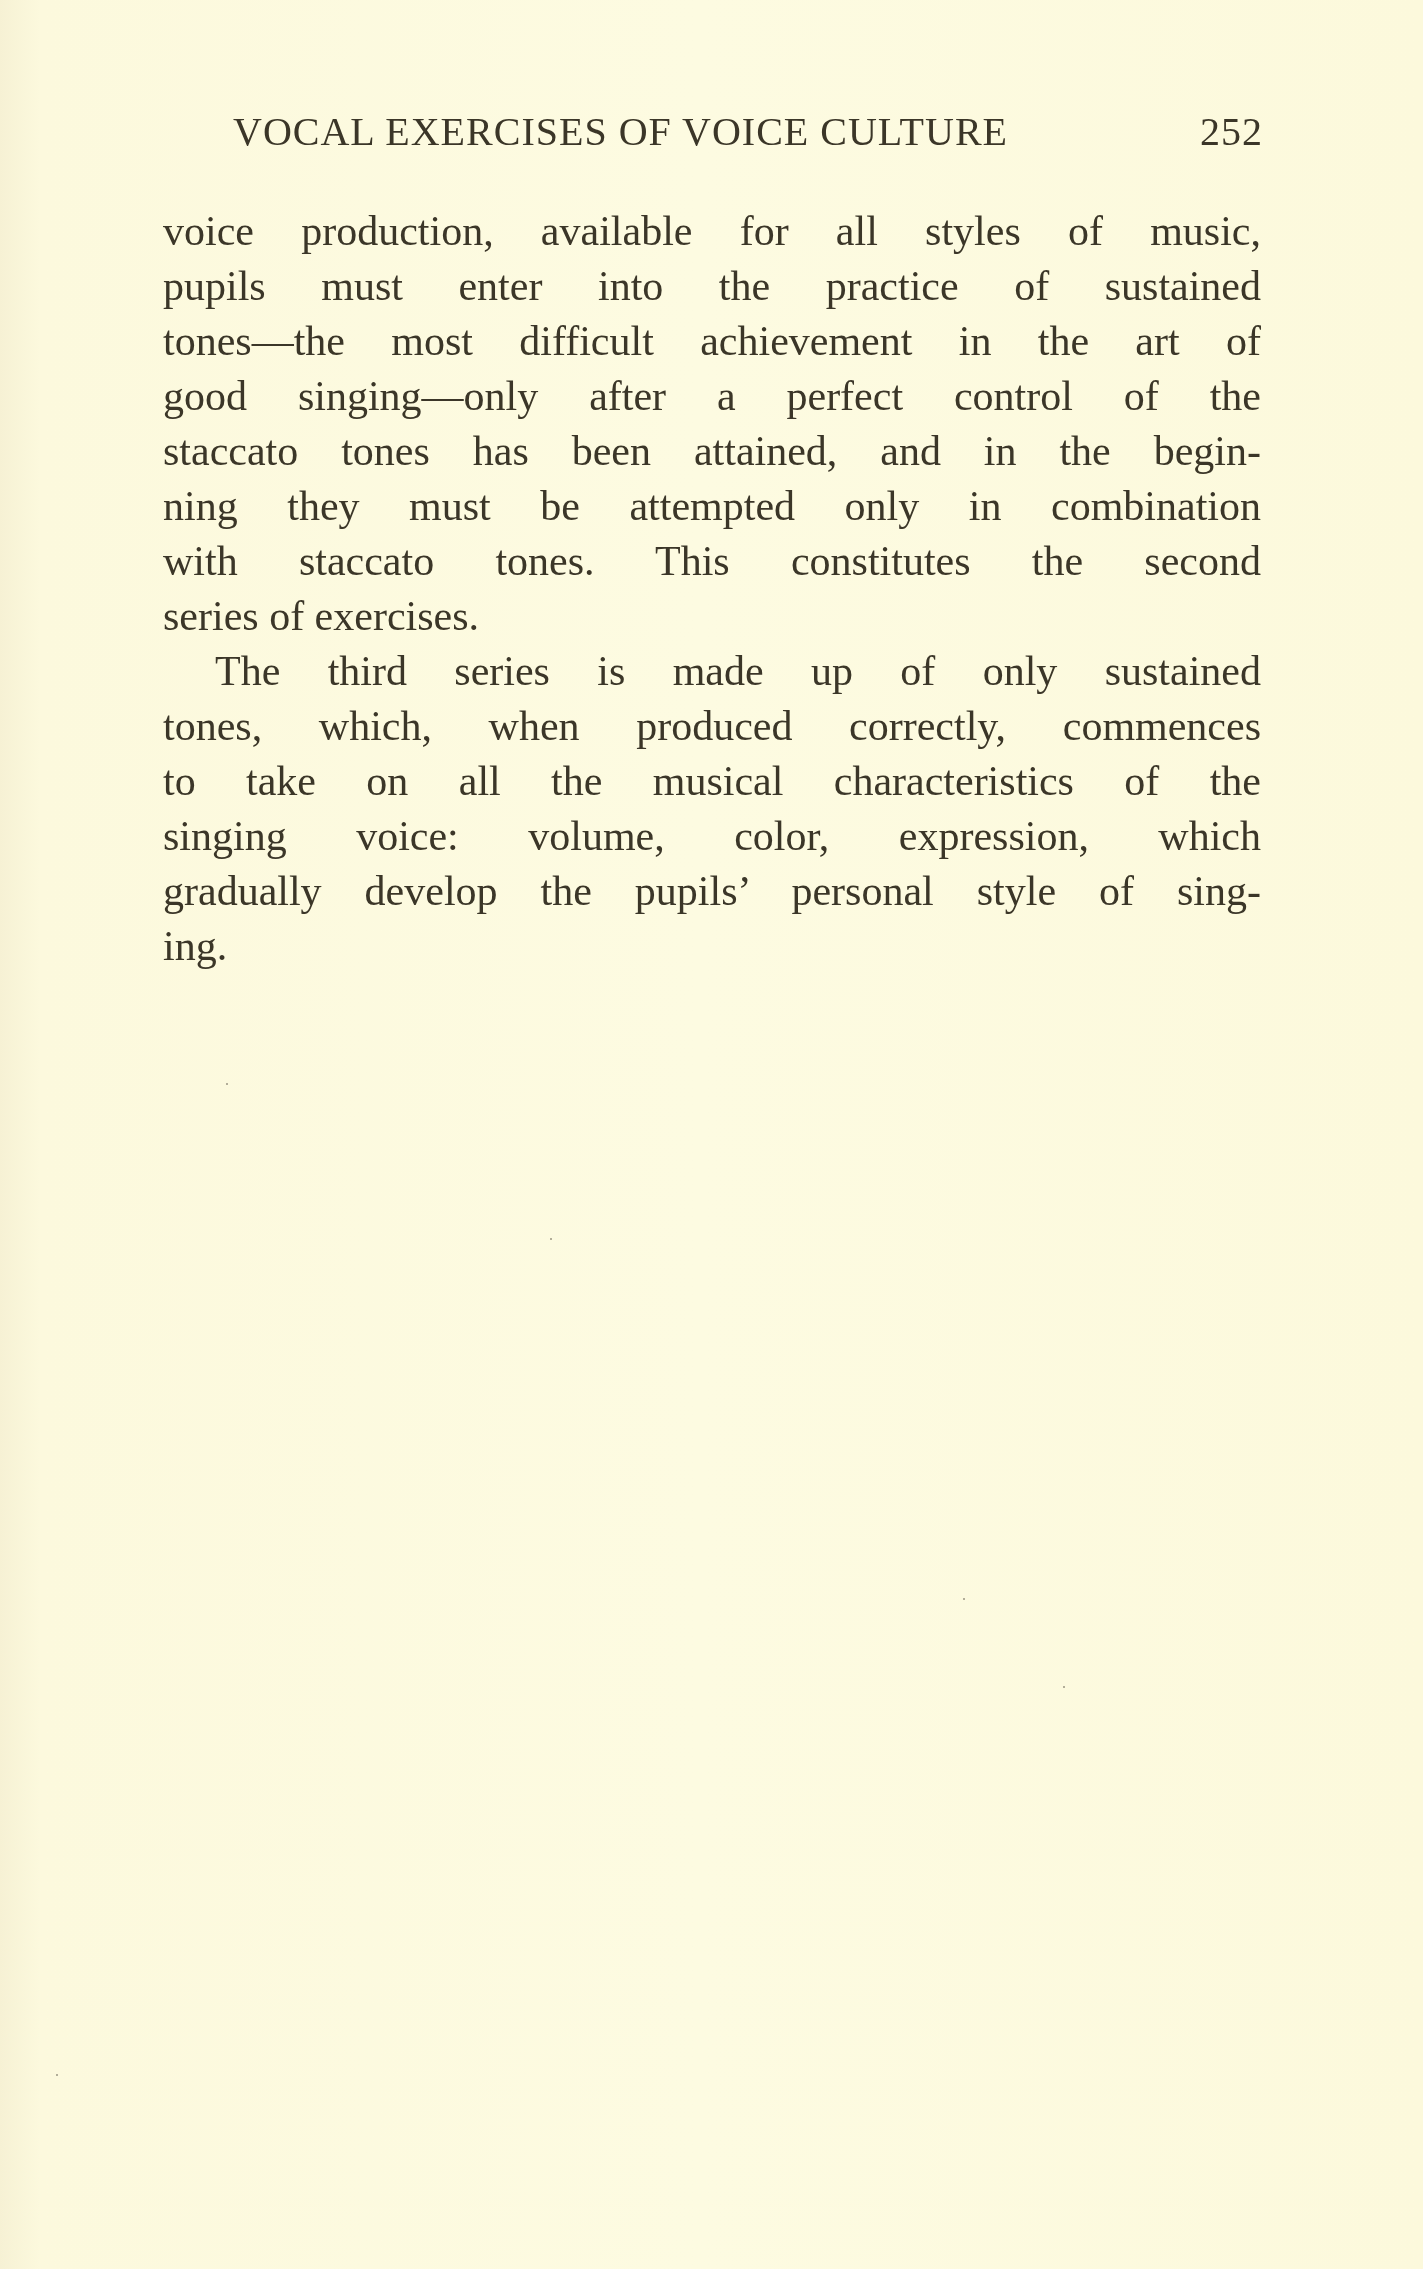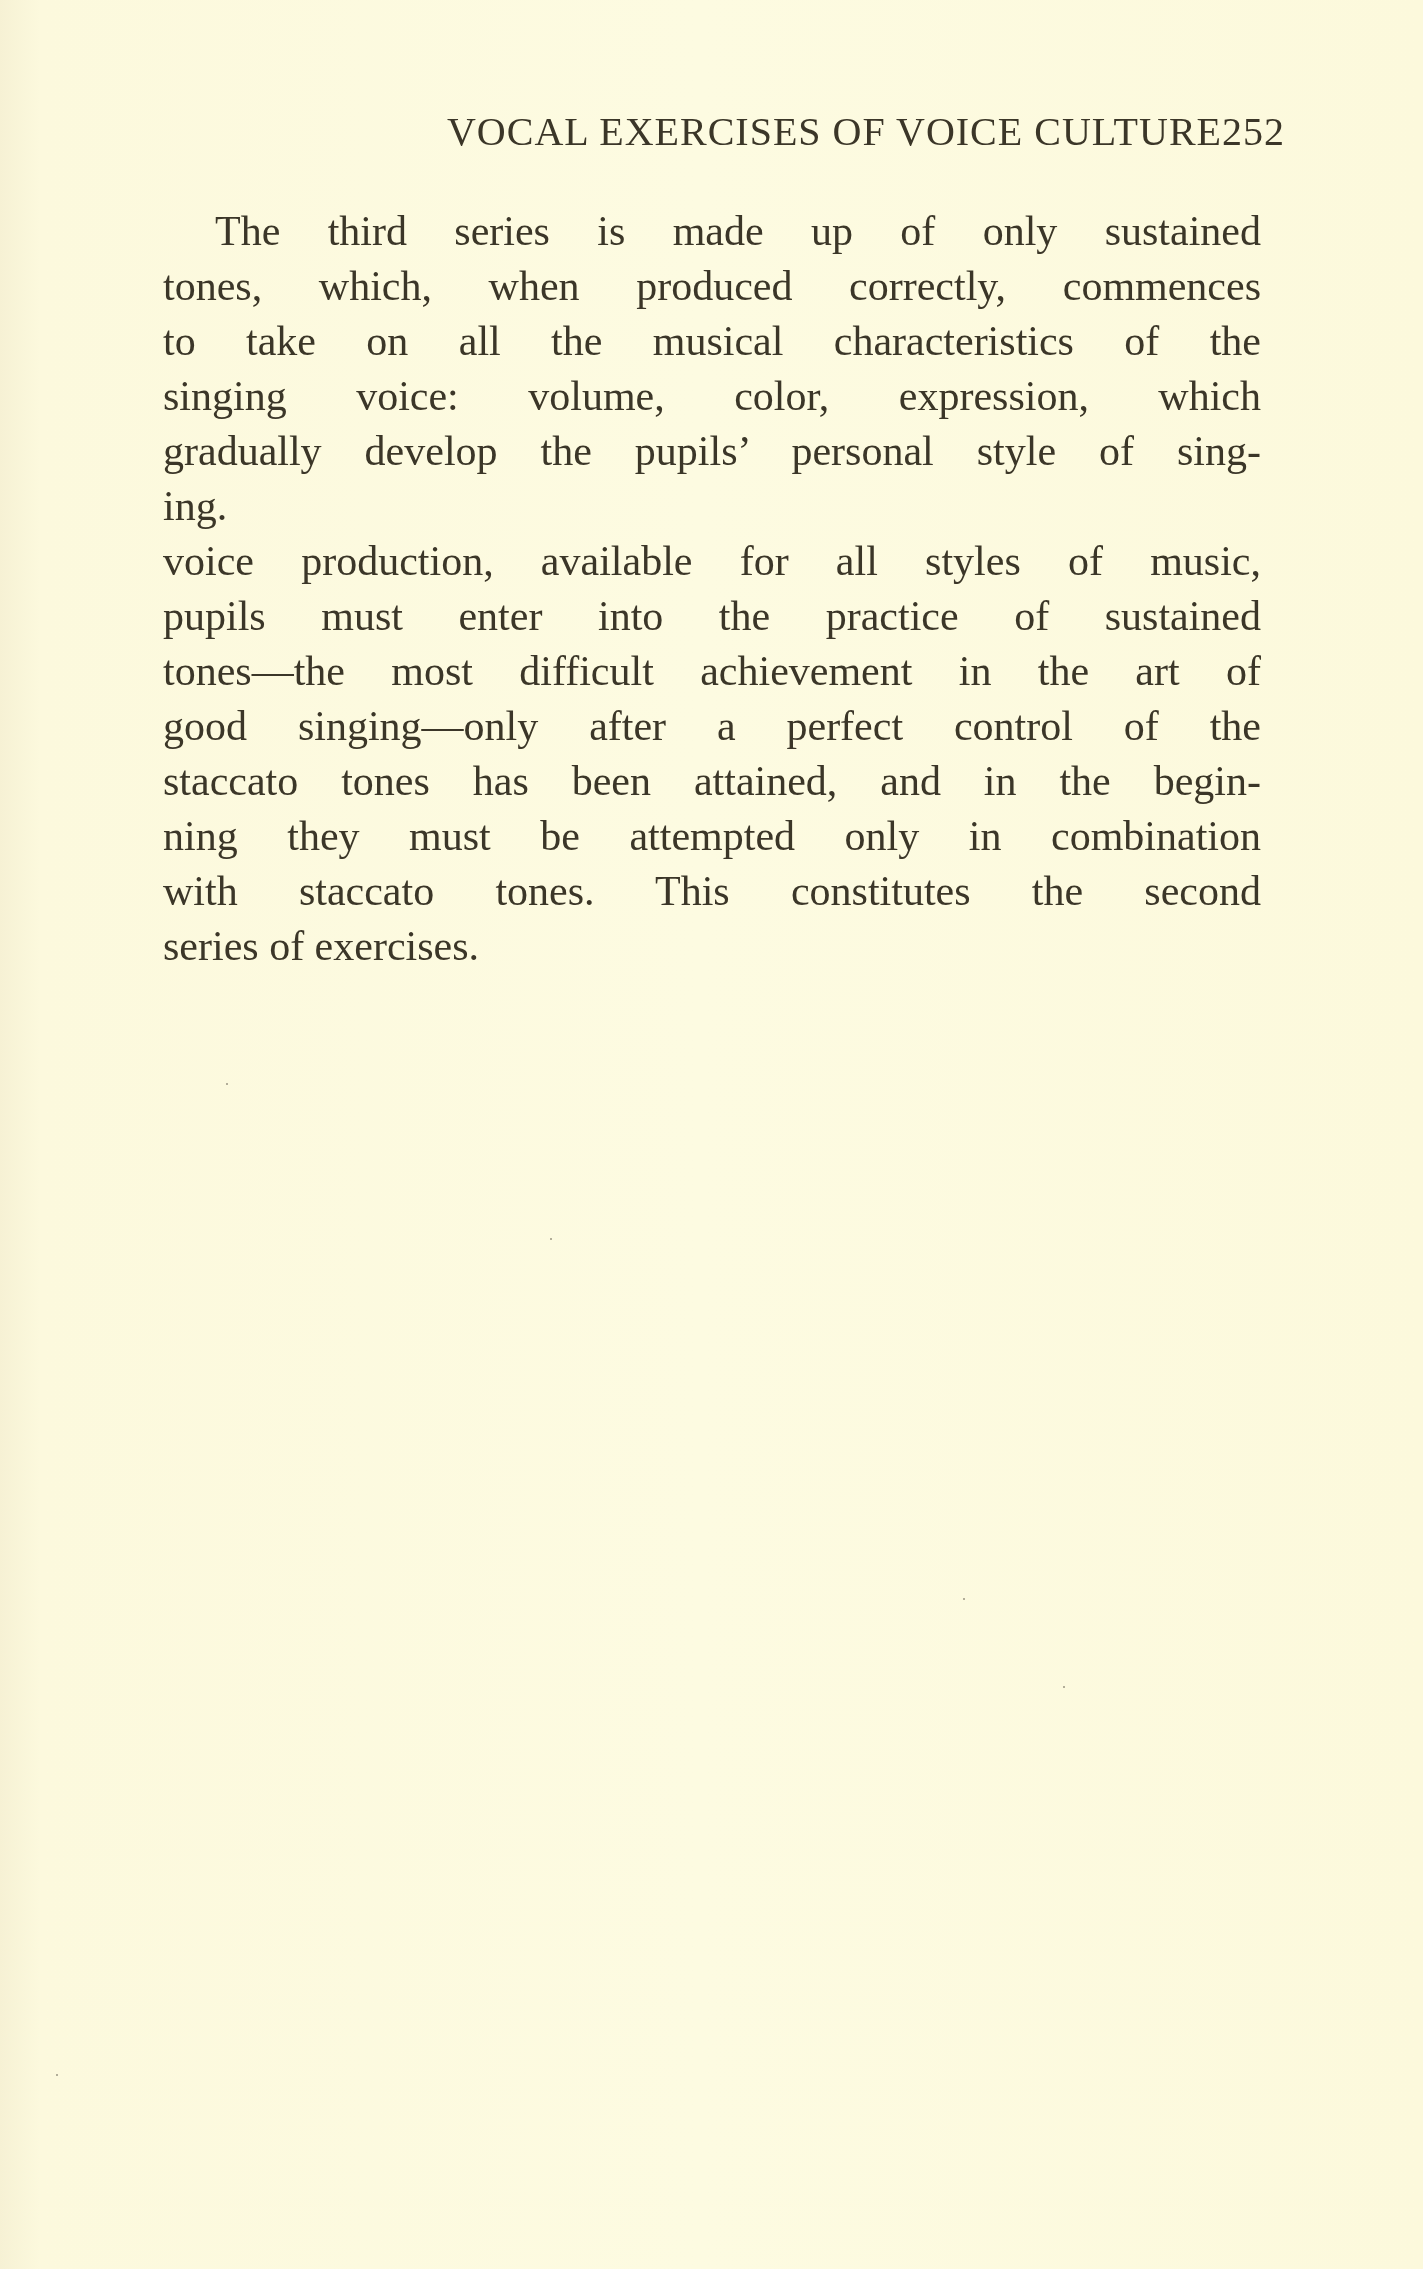--- a/index.html
+++ b/index.html
@@ -10,23 +10,22 @@
     font-family:"Liberation Serif", "DejaVu Serif", serif;
     color:#3b3628;
   }
   .page-bg {
     position:absolute; inset:0;
     background: linear-gradient(90deg, #f6f1d4 0px, #fcf9dd 40px, #fdfbe1 700px, #fcf9dc 1423px);
   }
   .header {
     position:absolute; left:233px; top:108px; width:1030px;
     font-size:40px; letter-spacing:1px;
-    display:flex; justify-content:flex-end;
+    display:flex; justify-content:space-between;
     line-height:48px;
-    margin-left:22px;
   }
   .body-text {
     position:absolute; left:163px; top:204px; width:1098px;
     font-size:42px; line-height:55px;
   }
   .line {
     display:block; white-space:nowrap;
     text-align:justify; text-align-last:justify;
     height:55px;
   }
@@ -39,36 +38,36 @@
 
 <div class="page-bg"></div>
 
 <div class="header">
   <span>VOCAL EXERCISES OF VOICE CULTURE</span>
   <span>252</span>
 </div>
 
 <div class="body-text">
   <div>
-    <span class="line indent">The third series is made up of only sustained</span>
-    <span class="line">tones, which, when produced correctly, commences</span>
-    <span class="line">to take on all the musical characteristics of the</span>
-    <span class="line">singing voice: volume, color, expression, which</span>
-    <span class="line">gradually develop the pupils’ personal style of sing-</span>
-    <span class="line last">ing.</span>
-  </div>
-  <div>
     <span class="line">voice production, available for all styles of music,</span>
     <span class="line">pupils must enter into the practice of sustained</span>
     <span class="line">tones—the most difficult achievement in the art of</span>
     <span class="line">good singing—only after a perfect control of the</span>
     <span class="line">staccato tones has been attained, and in the begin-</span>
     <span class="line">ning they must be attempted only in combination</span>
     <span class="line">with staccato tones.  This constitutes the second</span>
     <span class="line last">series of exercises.</span>
+  </div>
+  <div>
+    <span class="line indent">The third series is made up of only sustained</span>
+    <span class="line">tones, which, when produced correctly, commences</span>
+    <span class="line">to take on all the musical characteristics of the</span>
+    <span class="line">singing voice: volume, color, expression, which</span>
+    <span class="line">gradually develop the pupils’ personal style of sing-</span>
+    <span class="line last">ing.</span>
   </div>
 </div>
 
 <div class="speck" style="left:226px;top:1083px"></div>
 <div class="speck" style="left:550px;top:1238px"></div>
 <div class="speck" style="left:963px;top:1598px"></div>
 <div class="speck" style="left:1063px;top:1686px"></div>
 <div class="speck" style="left:56px;top:2074px"></div>
 
 </body></html>

